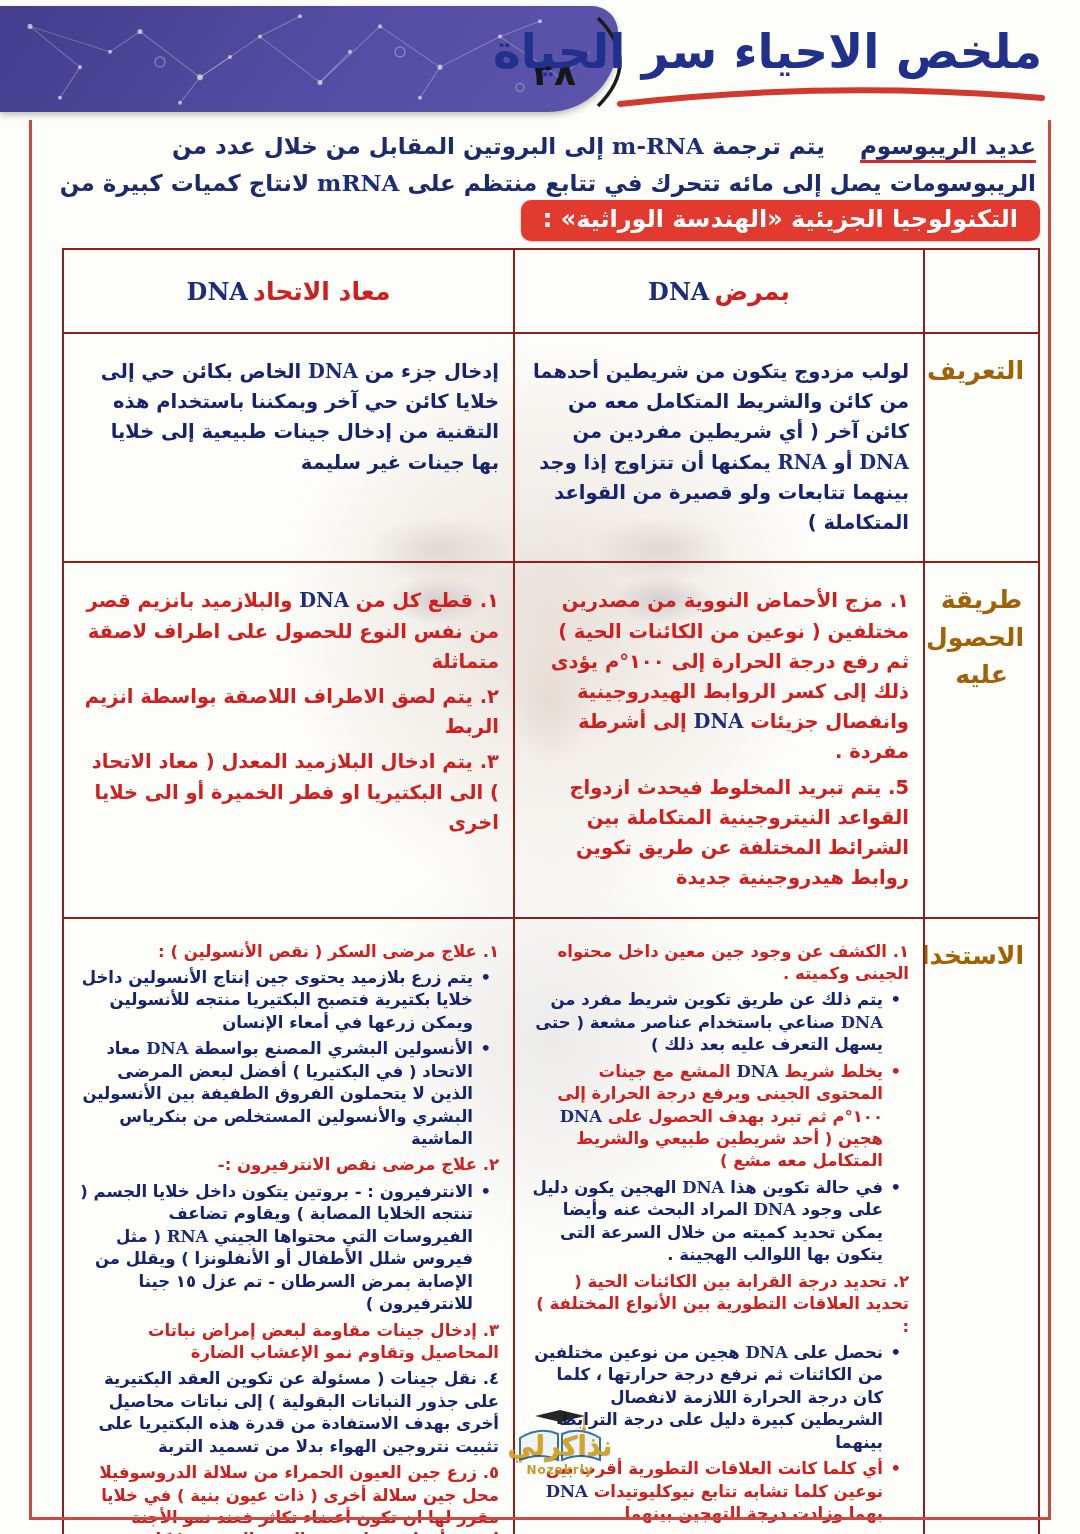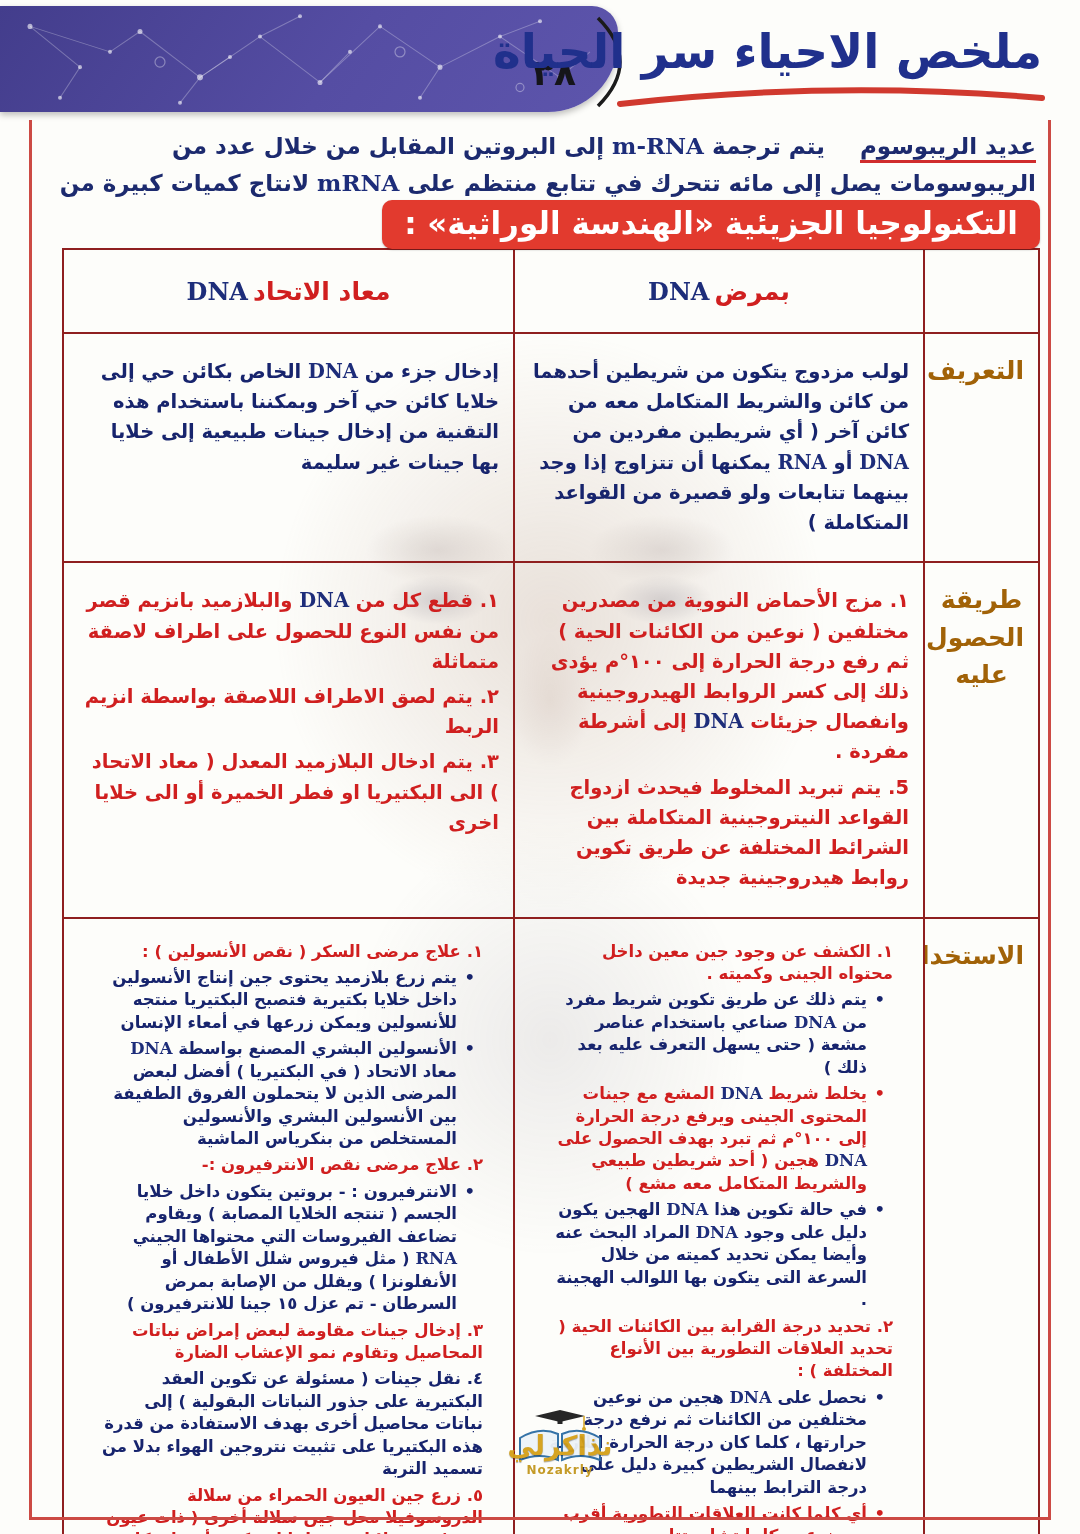--- a/index.html
+++ b/index.html
@@ -27,21 +27,21 @@
   .title-swoosh{position:absolute;right:34px;top:84px;z-index:6;}
 
   
   .intro{position:absolute;top:128px;right:44px;left:44px;
     font-size:23px;font-weight:bold;color:#1c2a6e;line-height:1.55;text-align:right;z-index:3;}
   .intro .lead{border-bottom:3px solid #d02c2c;padding-bottom:1px;margin-left:27px;}
   .lt{font-family:"DejaVu Serif",serif;color:#1d2d7a;font-weight:bold;}
 
   
   .badge{position:absolute;top:200px;right:40px;background:#e23a2e;color:#ffffff;
-    font-size:31px;font-weight:bold;padding:5px 22px 8px;border-radius:10px;z-index:3;
+    font-size:24px;font-weight:bold;padding:5px 22px 8px;border-radius:10px;z-index:3;
     box-shadow:0 1px 2px rgba(0,0,0,.25);}
 
   
   .face{position:absolute;top:300px;left:150px;width:800px;height:1000px;z-index:1;pointer-events:none;
     background:
       radial-gradient(ellipse 48% 40% at 50% 32%, rgba(173,141,122,0.50), rgba(173,141,122,0) 72%),
       radial-gradient(ellipse 9% 3.5% at 36% 30%, rgba(40,40,70,0.40), transparent 70%),
       radial-gradient(ellipse 9% 3.5% at 64% 30%, rgba(40,40,70,0.40), transparent 70%),
       radial-gradient(ellipse 13% 5% at 36% 25%, rgba(90,70,70,0.32), transparent 70%),
       radial-gradient(ellipse 13% 5% at 64% 25%, rgba(90,70,70,0.32), transparent 70%),
@@ -56,21 +56,21 @@
   tr.hdr td{height:46px;text-align:center;vertical-align:middle;}
   .hdr-ar{color:#d01f1f;font-weight:bold;font-size:25px;}
   .hdr-lt{font-family:"DejaVu Serif",serif;color:#1d2d7a;font-weight:bold;font-size:24px;}
   td.rowlabel{text-align:center;vertical-align:middle;color:#a16207;font-weight:bold;font-size:25px;line-height:1.5;padding:6px;}
   tr.r-def{height:195px;}
   tr.r-met{height:285px;}
   .cell{font-weight:bold;text-align:right;}
   .cell .para{margin:5px 0;}
   tr.r-def .cell,tr.r-met .cell{font-size:19.5px;line-height:1.55;}
   tr.r-use .cell{font-size:16.5px;line-height:1.36;}
-  tr.r-use .cell .para{margin:4px 16px;}
+  tr.r-use .cell .para{margin:4px 0;}
   .para.navy{color:#17246d;}
   .para.red{color:#d01f1f;}
   .para.bullet{padding-right:26px;position:relative;}
   .para.bullet::before{content:"•";position:absolute;right:8px;top:0;}
 
   
   .logo{position:absolute;left:470px;top:1408px;width:180px;text-align:center;z-index:3;opacity:.95;}
   .logo-ar{color:#d4a017;font-size:27px;font-weight:bold;margin-top:-42px;
     text-shadow:0 1px 1px rgba(0,0,0,.35);}
   .logo-en{color:#c2961c;font-size:12px;font-weight:bold;letter-spacing:1px;margin-top:2px;direction:ltr;}

